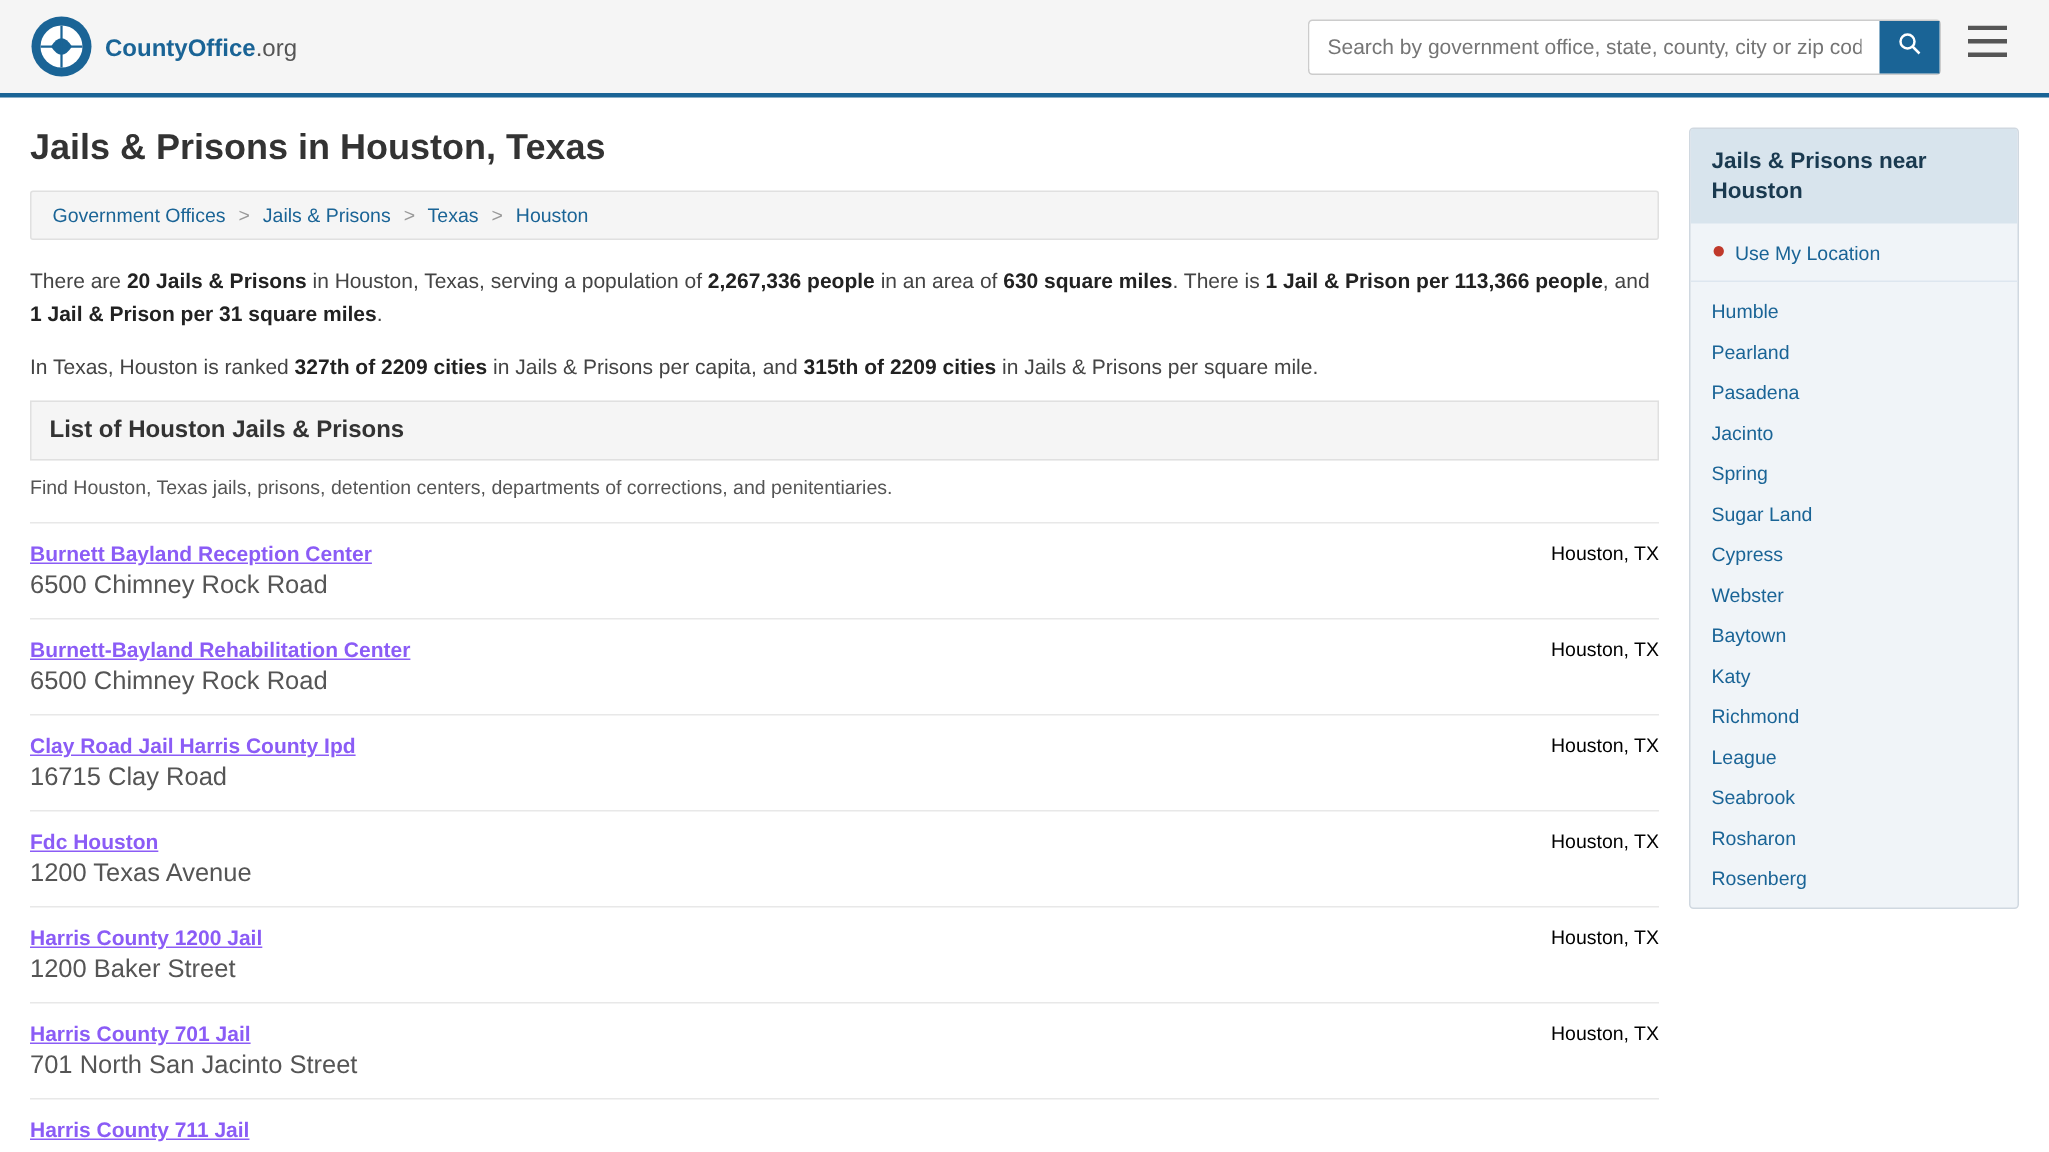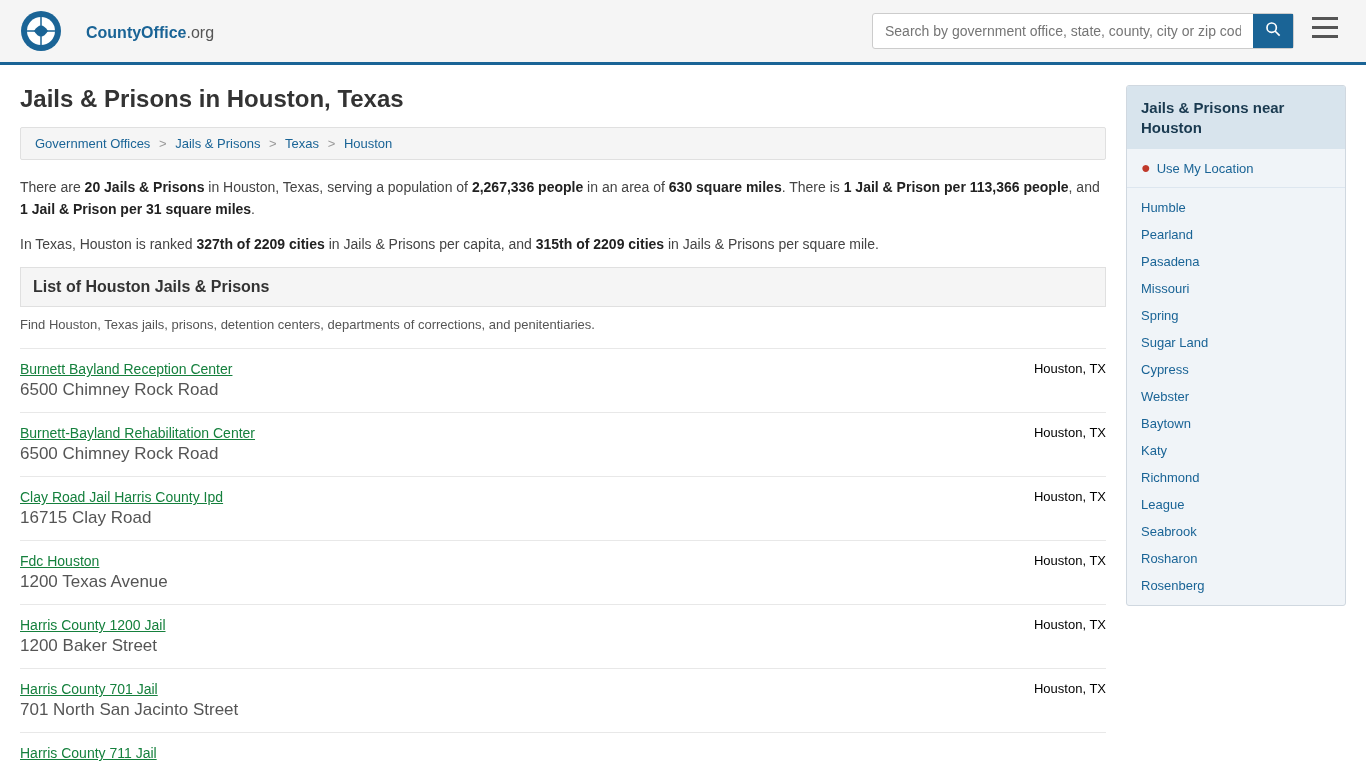--- a/index.html
+++ b/index.html
@@ -10,21 +10,21 @@
       background: #f5f5f5;
       border-bottom: 3px solid #1a6496;
       padding: 10px 20px;
       display: flex;
       align-items: center;
       justify-content: space-between;
     }
     .logo-area {
       display: flex;
       align-items: center;
-      gap: 24px;
+      gap: 8px;
     }
     .logo-icon {
       width: 42px;
       height: 42px;
     }
     .logo-text {
       font-size: 20px;
       font-weight: bold;
       color: #1a6496;
     }
@@ -146,22 +146,22 @@
     }
     .jail-item:first-child { border-top: 1px solid #e8e8e8; }
     .jail-row {
       display: flex;
       justify-content: space-between;
       align-items: flex-start;
     }
     .jail-info {}
     .jail-name {
       font-size: 14px;
-      font-weight: normal;
-      color: #15803d;
+      font-weight: bold;
+      color: #8b5cf6;
       text-decoration: underline;
       cursor: pointer;
       display: block;
       margin-bottom: 3px;
     }
     .jail-address {
       font-size: 17px;
       color: #555;
     }
     .jail-city {
@@ -353,21 +353,21 @@
     <div class="sidebar-box">
       <div class="sidebar-title">Jails &amp; Prisons near Houston</div>
       <div class="sidebar-use-location">
         <span class="location-dot">●</span>
         <a href="#">Use My Location</a>
       </div>
       <div class="sidebar-links" id="sidebar-links-container">
           <a class="sidebar-link" href="#">Humble</a>
           <a class="sidebar-link" href="#">Pearland</a>
           <a class="sidebar-link" href="#">Pasadena</a>
-          <a class="sidebar-link" href="#">Missouri</a>
+          <a class="sidebar-link" href="#">Jacinto</a>
           <a class="sidebar-link" href="#">Spring</a>
           <a class="sidebar-link" href="#">Sugar Land</a>
           <a class="sidebar-link" href="#">Cypress</a>
           <a class="sidebar-link" href="#">Webster</a>
           <a class="sidebar-link" href="#">Baytown</a>
           <a class="sidebar-link" href="#">Katy</a>
           <a class="sidebar-link" href="#">Richmond</a>
           <a class="sidebar-link" href="#">League</a>
           <a class="sidebar-link" href="#">Seabrook</a>
           <a class="sidebar-link" href="#">Rosharon</a>

